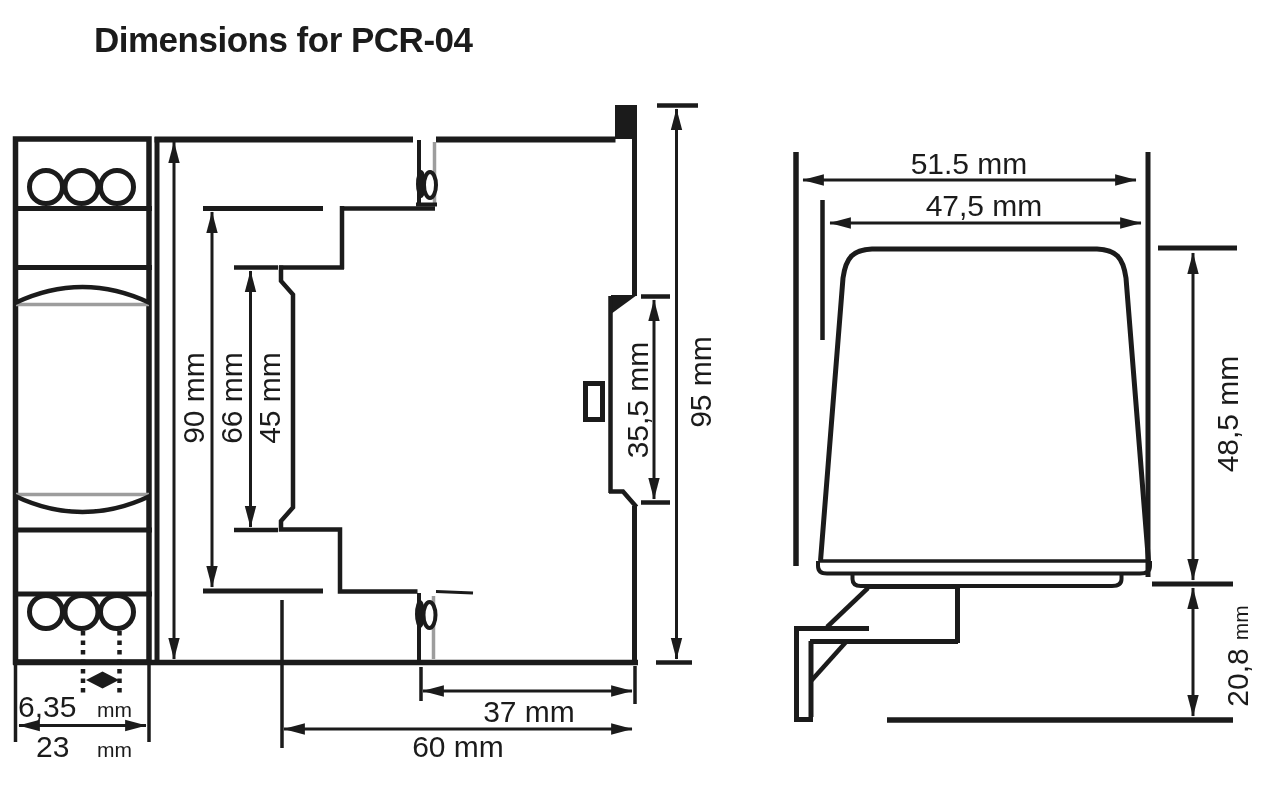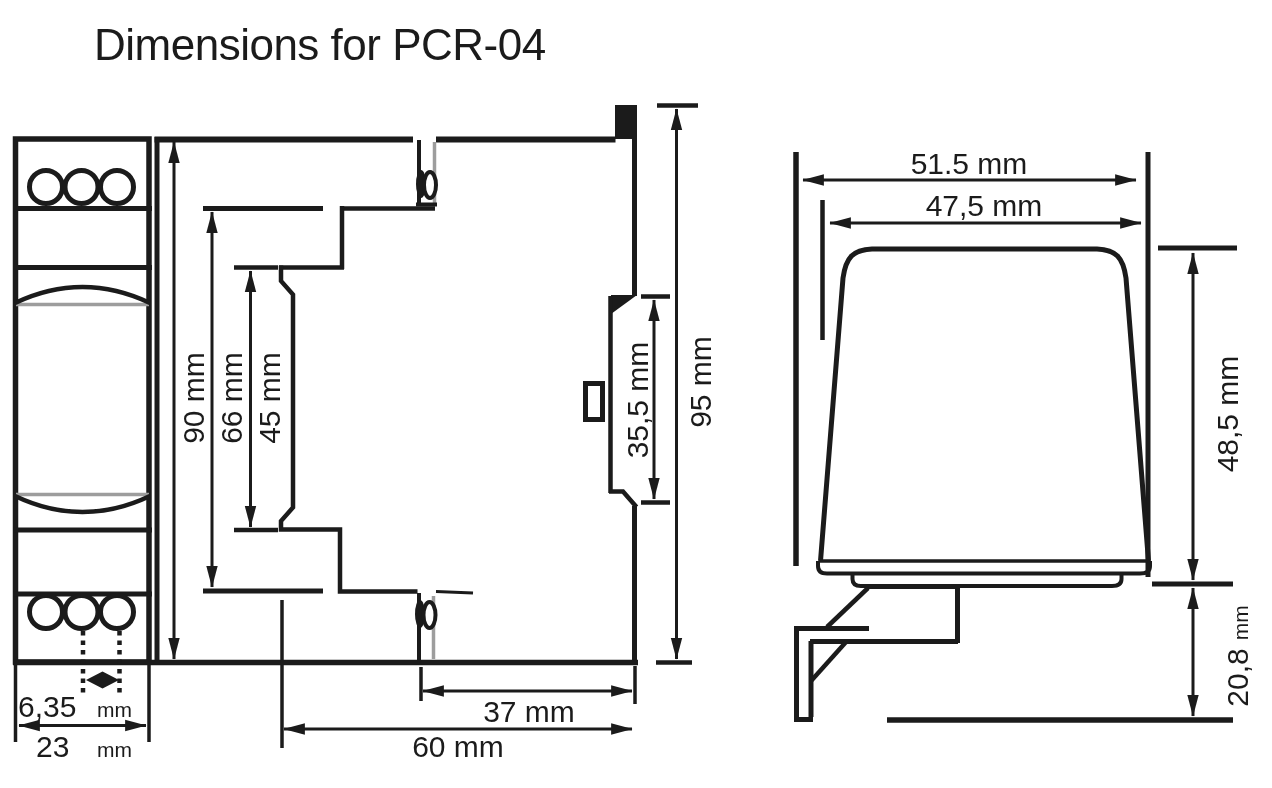--- a/index.html
+++ b/index.html
@@ -1,18 +1,18 @@
 <!DOCTYPE html>
 <html><head>
 <meta charset="utf-8">
 <style>
   html,body{margin:0;padding:0;background:#fff;}
   .canvas{position:relative;width:1272px;height:788px;background:#ffffff;overflow:hidden;
           font-family:"Liberation Sans",sans-serif;}
-  .title{position:absolute;left:94px;top:20px;font-size:44px;font-weight:normal;color:#1b1b1b;
+  .title{position:absolute;left:94px;top:20px;font-size:35px;font-weight:bold;color:#1b1b1b;
          letter-spacing:-0.5px;white-space:nowrap;}
   svg{position:absolute;left:0;top:0;}
   .ol{stroke:#1b1b1b;stroke-width:5;fill:none;}
   .ol55{stroke:#1b1b1b;stroke-width:5.5;fill:none;}
   .ol6{stroke:#1b1b1b;stroke-width:6;fill:none;}
   .p{stroke:#1b1b1b;stroke-width:4.5;fill:none;}
   .p4{stroke:#1b1b1b;stroke-width:4;fill:none;}
   .thin{stroke:#1b1b1b;stroke-width:3;fill:none;}
   .dim{stroke:#1b1b1b;stroke-width:3;fill:none;}
   .tick{stroke:#1b1b1b;stroke-width:4.5;fill:none;}

